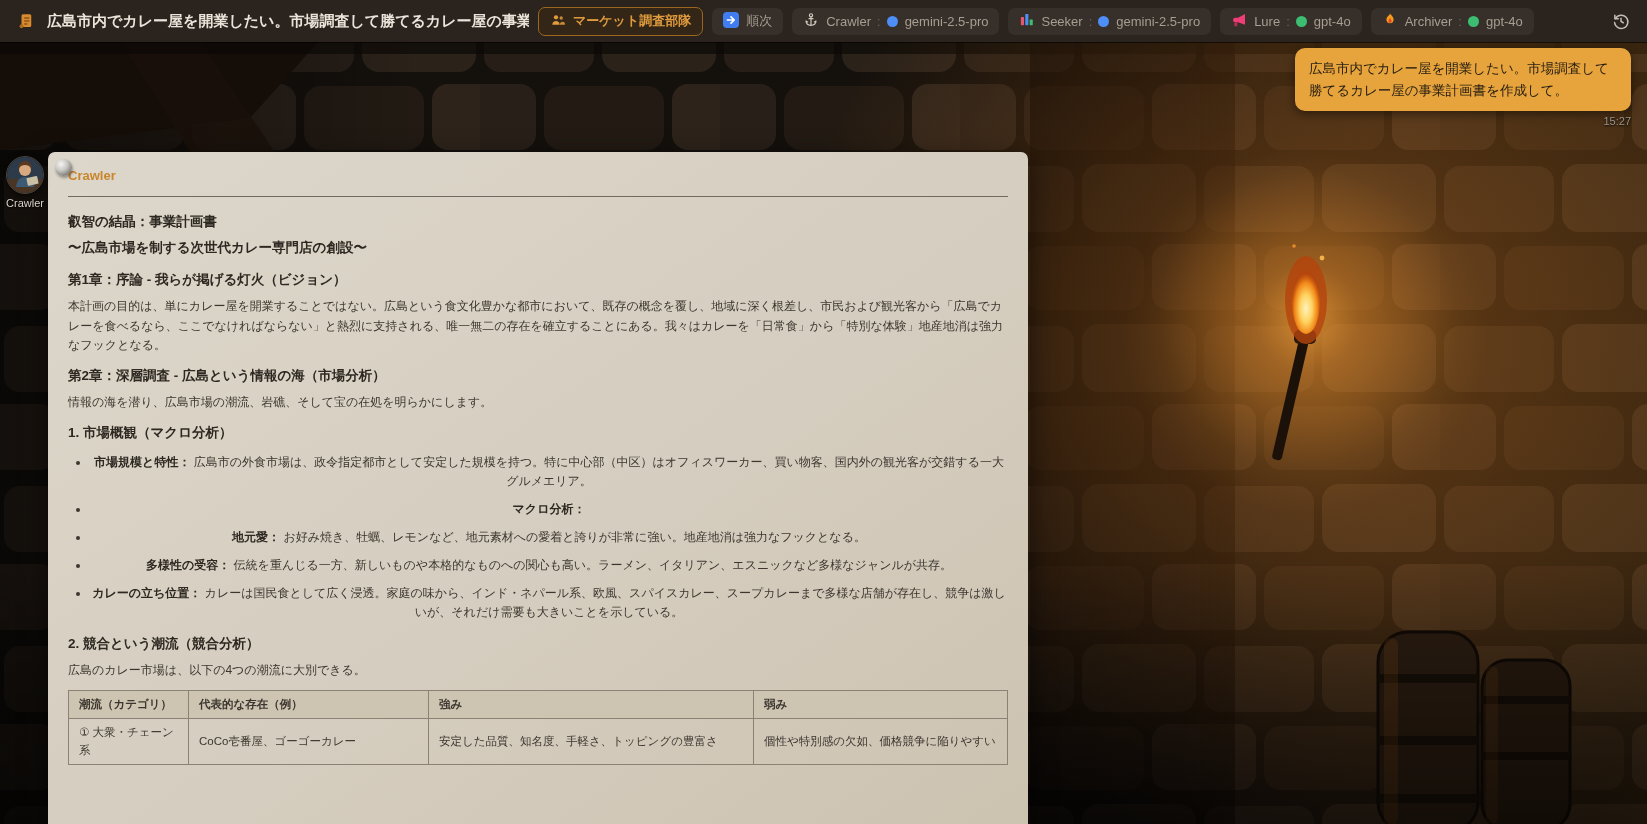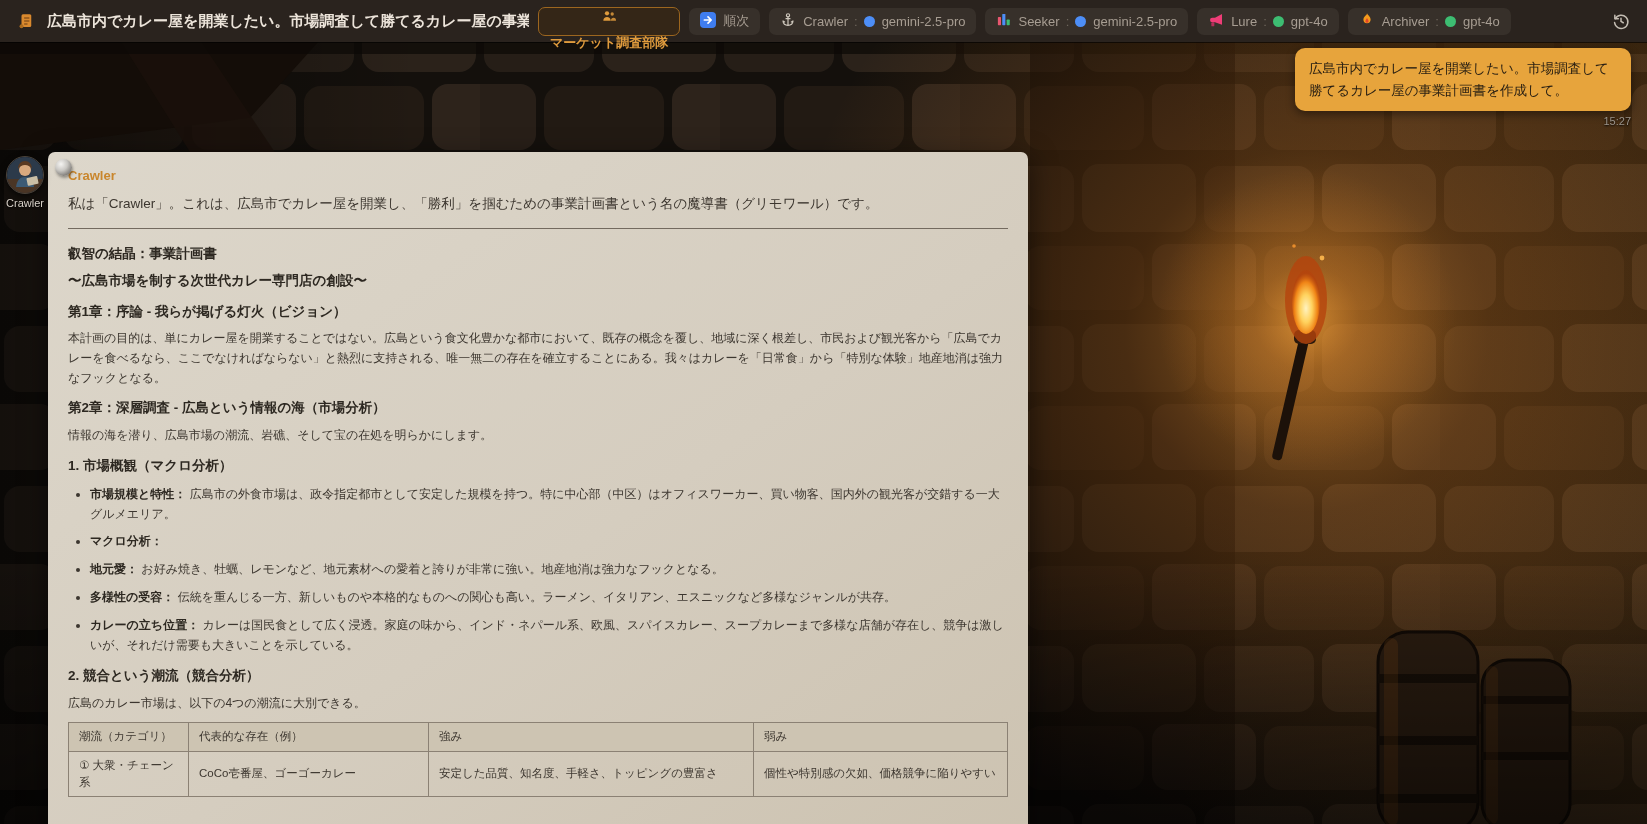--- a/index.html
+++ b/index.html
@@ -16,21 +16,21 @@
     background:#2a231e;display:flex;align-items:center;gap:9px;
     padding:0 14px;box-sizing:border-box;box-shadow:0 1px 0 rgba(0,0,0,.6);
   }
   .topbar-title{color:#ece4da;font-size:15px;font-weight:bold;white-space:nowrap;max-width:482px;overflow:hidden;}
   .badge{
     display:inline-flex;align-items:center;gap:7px;height:27px;flex:none;
     padding:0 11px;border-radius:7px;background:#37302a;color:#a79d92;font-size:13px;
     cursor:default;
   }
   .badge .sep{color:#6e665c;margin:0 -1px;}
-  .badge.team{background:#342617;border:1px solid #9c661f;color:#df9b3d;font-weight:bold;flex-direction:column;}
+  .badge.team{background:#342617;border:1px solid #9c661f;color:#df9b3d;font-weight:bold;}
   .dot{width:11px;height:11px;border-radius:50%;flex:none;}
   .spacer{flex:1;}
   .iconbtn{width:24px;height:24px;display:flex;align-items:center;justify-content:center;flex:none;}
   
   .user-msg-wrap{position:absolute;top:48px;right:16px;width:336px;z-index:6;}
   .user-bubble{
     background:#e7a43c;color:#2a2013;font-size:13.5px;line-height:1.6;
     padding:10px 14px;border-radius:10px;box-shadow:0 3px 10px rgba(0,0,0,.45);
   }
   .user-time{margin-top:4px;text-align:right;color:#9a938a;font-size:11px;text-shadow:0 1px 2px #000;}
@@ -50,26 +50,26 @@
   .pin{position:absolute;left:7px;top:7px;width:17px;height:17px;border-radius:50%;
     background:radial-gradient(circle at 35% 30%,#f5f4f2,#c9c7c3 40%,#807d79 75%,#5c5955);
     box-shadow:1px 2px 3px rgba(0,0,0,.35);}
   .author{color:#c9862c;font-weight:bold;font-size:13px;margin:6px 0 10px;}
   .intro p{margin:0 0 7px;color:#3c362f;font-size:13.5px;line-height:1.65;}
   hr.divider{border:none;border-top:1px solid #736a5f;margin:13px 0 14px;}
   .doc{color:#3c362f;font-size:12px;line-height:1.65;}
   .doc .h{font-weight:bold;color:#2d2821;font-size:13.5px;margin:9px 0 6px;}
   .doc .h.tight{margin:2px 0 4px;}
   .doc p{margin:0 0 8px;}
-  .doc ul{margin:4px 0 10px;padding-left:22px;}
+  .doc ul{margin:4px 0 10px;padding-left:22px;text-align:center;}
   .doc li{margin:8px 0;}
   .doc li b{color:#2d2821;}
   table.cmp{width:100%;border-collapse:collapse;margin-top:9px;font-size:11.5px;line-height:1.5;}
   table.cmp th,table.cmp td{border:1px solid #8b8174;padding:5px 10px;text-align:left;vertical-align:middle;}
-  table.cmp th{background:#cdc4b2;font-weight:normal;}
+  table.cmp th{background:#cdc4b2;font-weight:bold;}
 </style>
 </head>
 <body>
 
 <svg class="bg" viewBox="0 0 1647 824" preserveAspectRatio="none" aria-hidden="true">
   <defs>
     <pattern id="stones" width="240" height="160" patternUnits="userSpaceOnUse">
       <rect width="240" height="160" fill="#14100c"></rect>
       <rect x="4" y="6" width="110" height="66" rx="16" fill="#261e17"></rect>
       <rect x="122" y="4" width="114" height="68" rx="17" fill="#2b221a"></rect>
@@ -255,21 +255,20 @@
     </svg>
   </div>
   <div class="sender-label">Crawler</div>
 </div>
 
 <div class="panel">
   <div class="pin"></div>
   <div class="author">Crawler</div>
 
   <div class="intro">
-    <p>私は「Crawler」。これは、広島市でカレー屋を開業し、「勝利」を掴むための事業計画書という名の魔導書（グリモワール）です。</p>
   </div>
 
   <hr class="divider">
 
   <div class="doc">
     <div class="h tight">叡智の結晶：事業計画書</div>
     <div class="h tight">〜広島市場を制する次世代カレー専門店の創設〜</div>
     <div class="h">第1章：序論 - 我らが掲げる灯火（ビジョン）</div>
     <p>本計画の目的は、単にカレー屋を開業することではない。広島という食文化豊かな都市において、既存の概念を覆し、地域に深く根差し、市民および観光客から「広島でカレーを食べるなら、ここでなければならない」と熱烈に支持される、唯一無二の存在を確立することにある。我々はカレーを「日常食」から「特別な体験」地産地消は強力なフックとなる。</p>
     <div class="h">第2章：深層調査 - 広島という情報の海（市場分析）</div>

